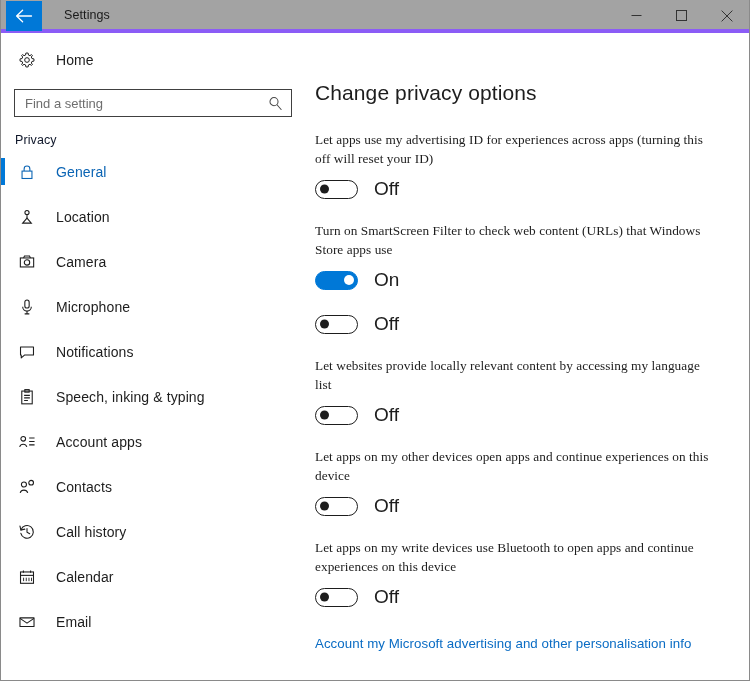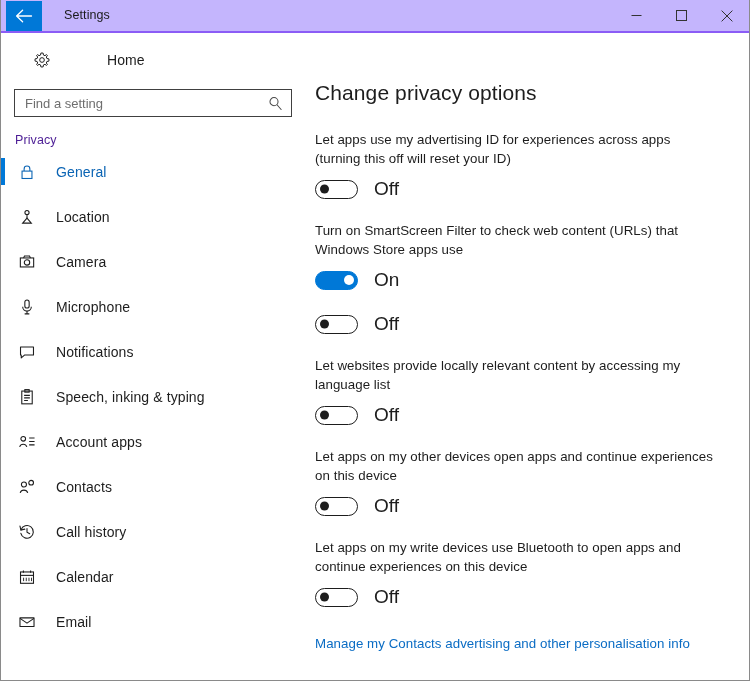--- a/index.html
+++ b/index.html
@@ -22,24 +22,24 @@
     border-top: none;
     display: flex;
     flex-direction: column;
   }
 
   
   .titlebar {
     position: relative;
     height: 33px;
     flex: 0 0 33px;
-    background: #c4b5fd;
+    background: #a3a3a3;
     display: flex;
     align-items: flex-start;
-    border-bottom: 2px solid #8b5cf6;
+    border-bottom: 4px solid #8b5cf6;
   }
   .back-btn {
     width: 36px; height: 30px;
     background: #0078d7;
     display: flex;
     align-items: center;
     justify-content: center;
     flex: 0 0 36px;
     margin-left: 5px;
     margin-top: 1px;
@@ -80,23 +80,22 @@
     width: 308px;
     flex: 0 0 308px;
     background: #ffffff;
     padding-top: 6px;
     position: relative;
   }
   .home-row {
     display: flex;
     align-items: center;
     height: 34px;
-    padding-left: 31px;
+    padding-left: 16px;
     margin-top: 4px;
-    gap: 36px;
   }
   .home-icon {
     width: 20px; height: 20px;
     display: flex; align-items: center; justify-content: center;
     flex: 0 0 20px;
   }
   .home-label {
     font-size: 14px;
     color: #1d1d1d;
     margin-left: 19px;
@@ -127,21 +126,21 @@
   .search-icon {
     position: absolute;
     right: 8px; top: 50%;
     transform: translateY(-50%);
     width: 16px; height: 16px;
     display: flex; align-items: center; justify-content: center;
   }
 
   .group-header {
     font-size: 12.5px;
-    color: #4c1d95;
+    color: #0f172a;
     margin: 16px 0 0 14px;
     letter-spacing: .1px;
   }
 
   .nav-list { margin-top: 2px; }
   .nav-item {
     position: relative;
     display: flex;
     align-items: center;
     height: 45px;
@@ -185,20 +184,21 @@
   .setting {
     margin-top: 22px;
   }
   .setting:first-of-type { margin-top: 26px; }
   .setting-desc {
     font-size: 13.3px;
     line-height: 18.5px;
     color: #1d1d1d;
     max-width: 404px;
     letter-spacing: .05px;
+    font-family: Liberation Serif, serif;
   }
   .toggle-row {
     display: flex;
     align-items: center;
     margin-top: 10px;
   }
   .toggle {
     width: 43px; height: 19px;
     border-radius: 10px;
     position: relative;
@@ -506,17 +506,17 @@
       <div class="setting">
         <div class="setting-desc">Let apps on my write devices use Bluetooth to open apps and continue experiences on this device</div>
         <div class="toggle-row">
           <div class="toggle off">
             <span class="knob"></span>
           </div>
           <span class="toggle-state">Off</span>
         </div>
       </div>
 
-      <a class="link first" href="#">Manage my Contacts advertising and other personalisation info</a>
+      <a class="link first" href="#">Account my Microsoft advertising and other personalisation info</a>
 
     </div>
   </div>
 </div>
 
 </body></html>

